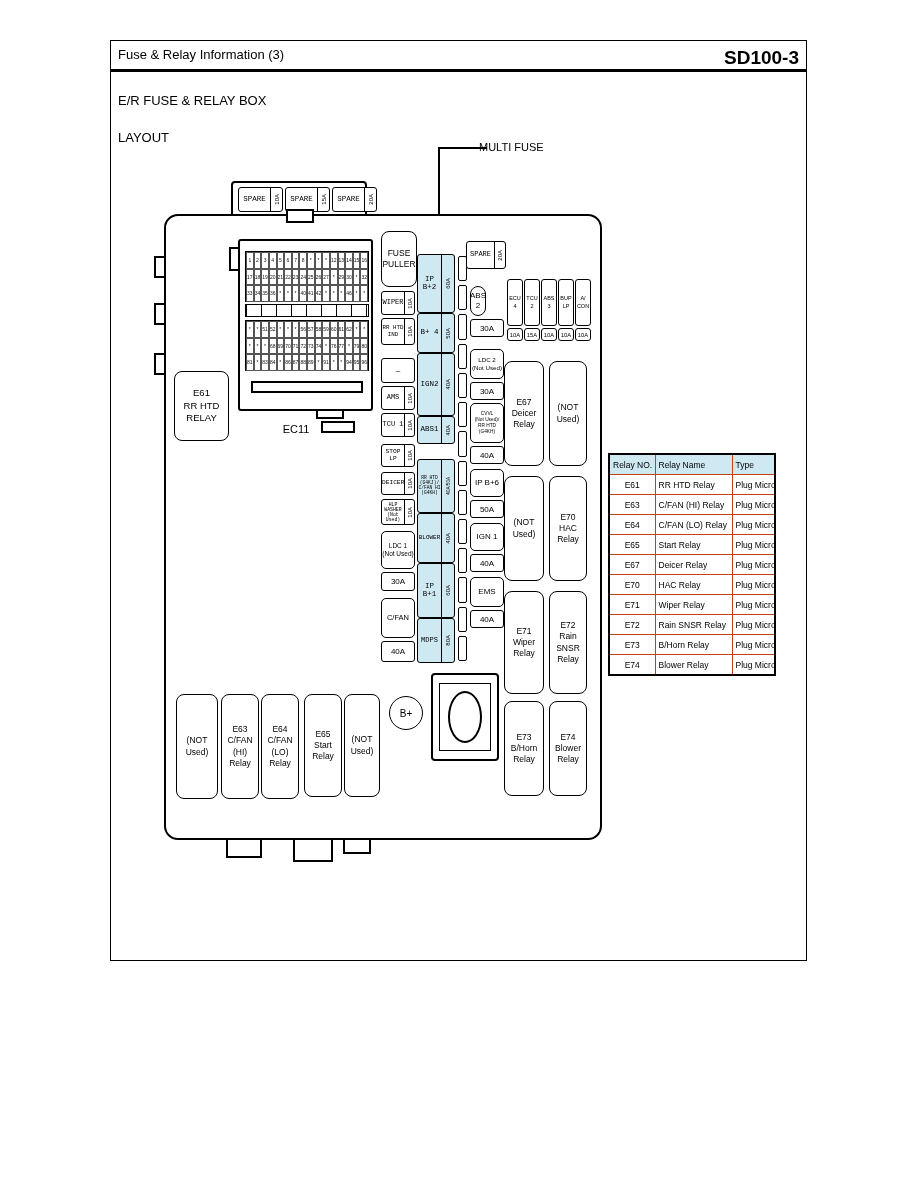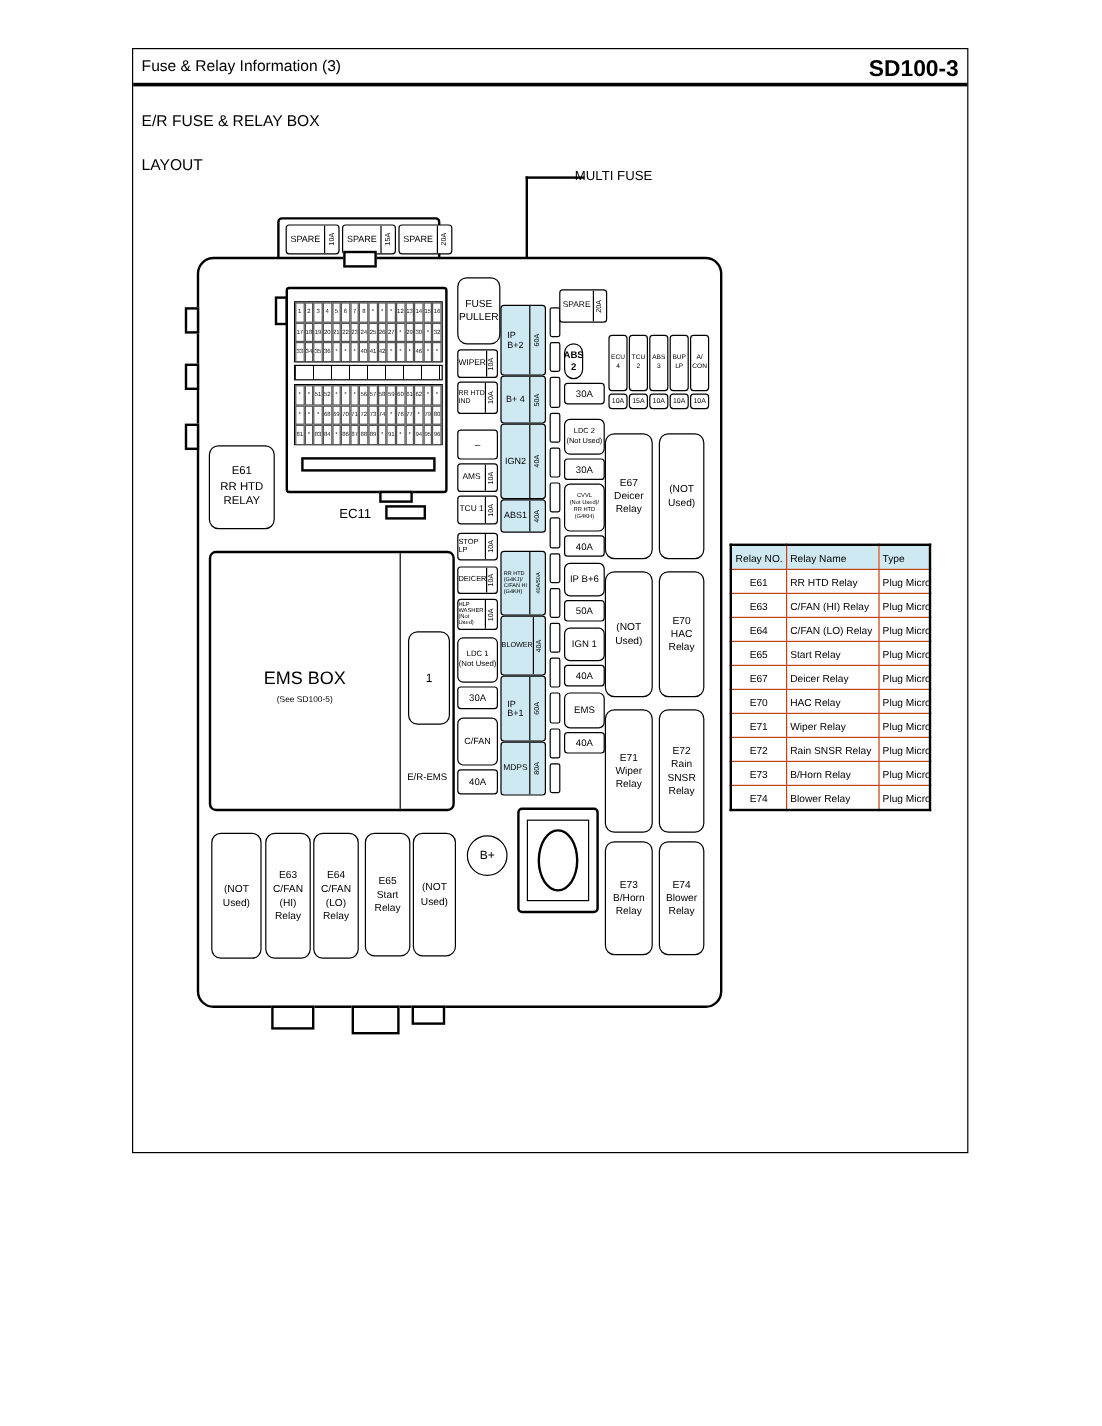--- a/index.html
+++ b/index.html
@@ -15,21 +15,21 @@
   .hdr-rule  { left:0; top:28px; width:100%; height:3px; background:#000; }
   .sec-title { left:7px; top:52px; font-size:13px; }
   .sub-title { left:7px; top:89px; font-size:13px; }
 
   .outline { border:2px solid #000; border-radius:14px; background:#fff; }
   .lobe    { border:2px solid #000; border-radius:4px 4px 0 0; background:#fff; }
   .tab     { border:2px solid #000; background:#fff; }
 
   .fuse { border:1.5px solid #000; border-radius:3px; display:flex; align-items:stretch; background:#fff; overflow:hidden; }
   .fuse .lbl { flex:1; display:flex; align-items:center; justify-content:center;
-               text-align:left; white-space:pre-line; line-height:1.05; }
+               text-align:center; white-space:pre-line; line-height:1.05;font-family:Liberation Mono, monospace; }
   .fuse .amp { border-left:1.5px solid #000; display:flex; align-items:center; justify-content:center; }
   .vtext { writing-mode:vertical-rl; transform:rotate(180deg); font-size:6px; }
   .ratebox { border:1.5px solid #000; border-radius:3px; display:flex; align-items:center;
              justify-content:center; background:#fff; font-size:8px; }
   .relay { border:1.5px solid #000; border-radius:8px; display:flex; align-items:center;
            justify-content:center; text-align:center; white-space:pre-line;
            font-size:8.5px; line-height:1.3; background:#fff; }
   .blue { background:#cfe9f2; }
   .line { background:#000; }
   .callout { font-size:11px; }
@@ -218,27 +218,20 @@
     <div class="abs tab" style="left:11px;top:140px;width:112px;height:12px;"></div>
   </div>
   <div class="abs tab" style="left:205px;top:368px;width:28px;height:10px;"></div>
   <div class="abs tab" style="left:210px;top:380px;width:34px;height:12px;"></div>
   <div class="abs" style="left:150px;top:382px;width:70px;height:14px;font-size:11px;text-align:center;">EC11</div>
 
   <div class="abs relay" style="left:63px;top:330px;width:55px;height:70px;font-size:9.5px;">E61
 RR HTD
 RELAY</div>
 
-  <div class="abs outline" style="left:63px;top:418px;width:205px;height:217px;border-radius:6px;">
-    <div class="abs" style="left:157px;top:0;width:0;height:213px;border-left:1.5px solid #000;"></div>
-    <div class="abs centered" style="left:8px;top:92px;width:140px;height:24px;font-size:15px;">EMS BOX</div>
-    <div class="abs centered" style="left:8px;top:116px;width:140px;height:12px;font-size:7px;">(See SD100-5)</div>
-    <div class="abs relay" style="left:164px;top:65px;width:35px;height:78px;font-size:10px;">1</div>
-    <div class="abs centered" style="left:150px;top:180px;width:60px;height:12px;font-size:8px;">E/R-EMS</div>
-  </div>
 
   <div class="abs relay" style="left:270px;top:190px;width:36px;height:56px;font-size:8.5px;border-radius:8px;">FUSE
 PULLER</div>
 
   <div class="abs fuse" style="left:270px;top:250px;width:34px;height:24px;">
     <span class="lbl" style="font-size:7px;">WIPER</span>
     <span class="amp" style="width:9px;">
         <span class="vtext">10A</span>
       </span>
   </div>
@@ -359,21 +352,21 @@
       <div class="strip-cell"></div>
     </div>
 
   <div class="abs fuse" style="left:355px;top:200px;width:40px;height:28px;">
     <span class="lbl" style="font-size:7px;">SPARE</span>
     <span class="amp" style="width:10px;">
         <span class="vtext">20A</span>
       </span>
   </div>
 
-  <div class="abs relay" style="left:359px;top:245px;width:16px;height:30px;font-size:8px;border-radius:15px;font-weight:bold;">ABS 2</div>
+  <div class="abs relay" style="left:359px;top:245px;width:16px;height:30px;font-size:8px;border-radius:15px;">ABS 2</div>
   <div class="abs ratebox" style="left:359px;top:278px;width:34px;height:18px;">30A</div>
   <div class="abs relay" style="left:359px;top:308px;width:34px;height:30px;font-size:6.2px;border-radius:5px;">LDC 2
 (Not Used)</div>
   <div class="abs ratebox" style="left:359px;top:341px;width:34px;height:18px;">30A</div>
   <div class="abs relay" style="left:359px;top:362px;width:34px;height:40px;font-size:4.8px;border-radius:5px;">CVVL
 (Not Used)/
 RR HTD
 (G4KH)</div>
   <div class="abs ratebox" style="left:359px;top:405px;width:34px;height:18px;">40A</div>
   <div class="abs relay" style="left:359px;top:428px;width:34px;height:28px;font-size:8px;border-radius:5px;">IP B+6</div>

